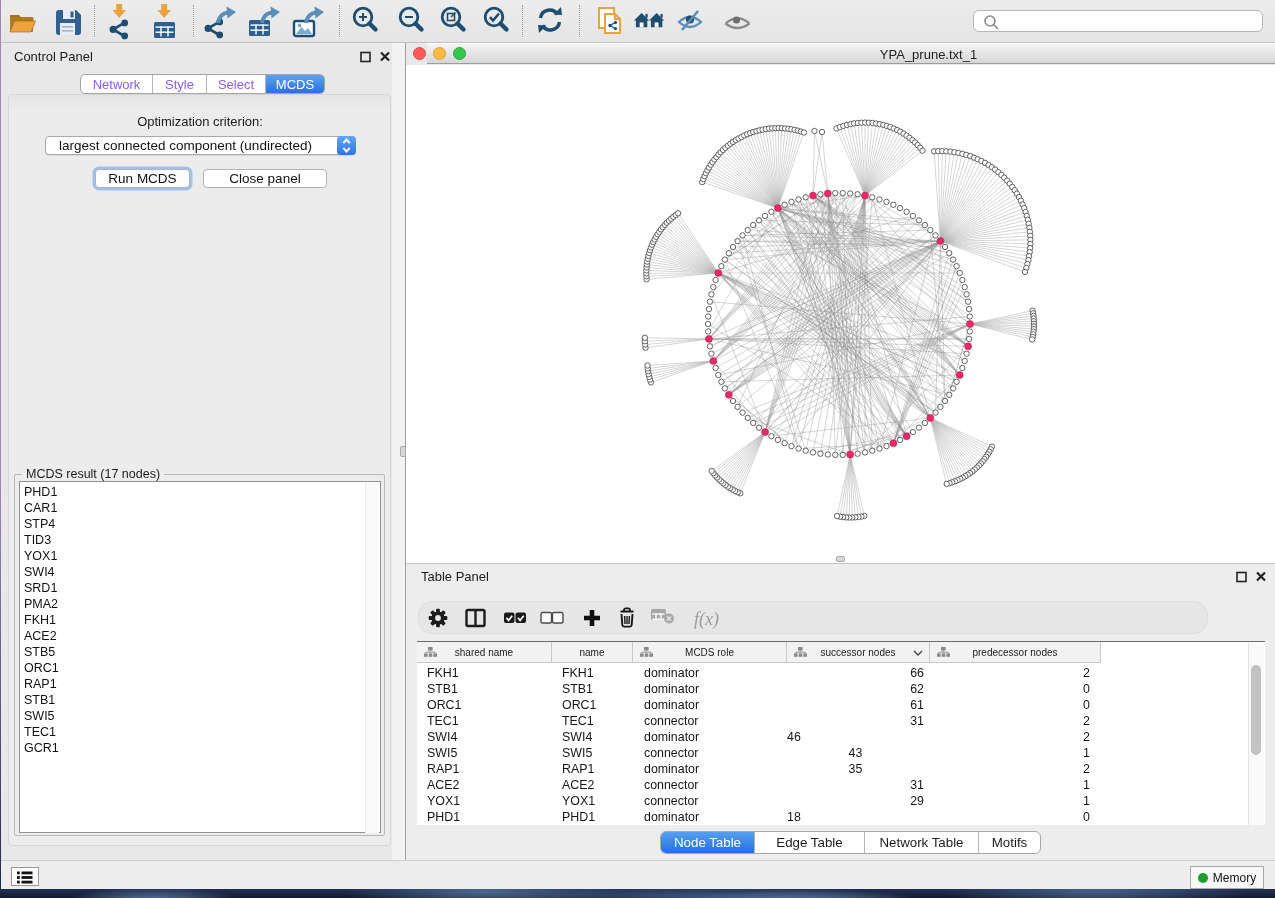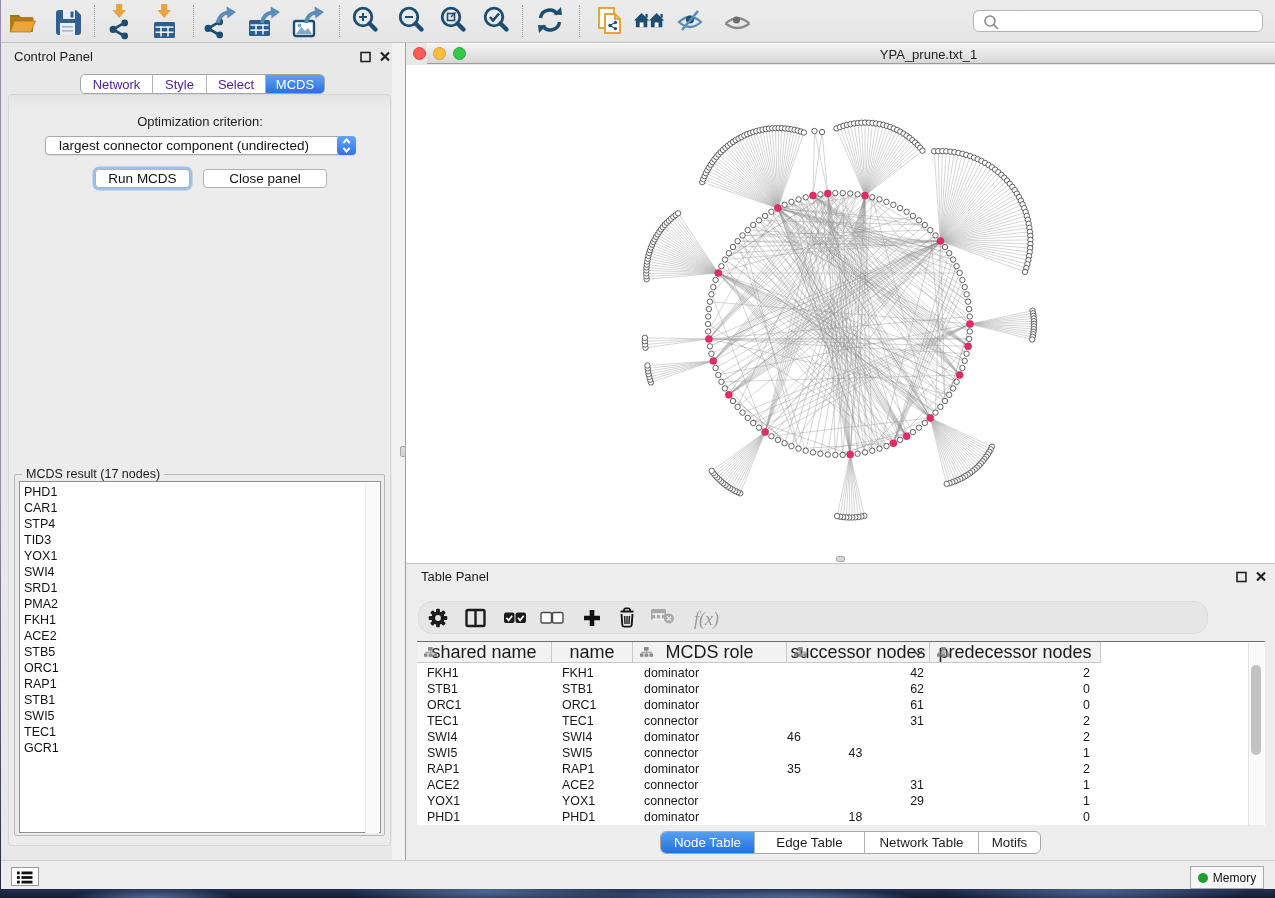--- a/index.html
+++ b/index.html
@@ -6,21 +6,21 @@
 .abs{position:absolute}
 
 #toolbar{left:0;top:0;width:1275px;height:43px;background:linear-gradient(#ececec,#e5e5e5);border-bottom:1px solid #c2c2c2}
 .tsep{position:absolute;top:5px;height:32px;width:0;border-left:1px dotted #9a9a9a}
 #search{position:absolute;left:973px;top:10px;width:290px;height:22px;background:#fff;border:1px solid #b5b5b5;border-radius:6px}
 
 #cp-title{left:14px;top:49px;font-size:13px;color:#1b1b1b}
 #tp-title{left:421px;top:569px;font-size:13px;color:#1b1b1b}
 
 .tabgrp{position:absolute;display:flex;height:20px;border:1px solid #a5a5a5;border-radius:5px;overflow:hidden;background:#fff}
-.tab{display:flex;align-items:center;justify-content:center;font-size:13px;color:#4c1d95;border-right:1px solid #b5b5b5;height:100%}
+.tab{display:flex;align-items:center;justify-content:center;font-size:13px;color:#8b5cf6;border-right:1px solid #b5b5b5;height:100%}
 .tab:last-child{border-right:none}
 .tab.sel{background:linear-gradient(#5ba4f2,#2a6fe4);color:#fff;border-right-color:#2a6fe4}
 
 #cp-inner{left:8px;top:94px;width:383px;height:752px;background:linear-gradient(#e3e3e3 0,#ececec 14px);border:1px solid #d6d6d6;border-radius:4px}
 #optlabel{left:0;top:114px;width:400px;text-align:center;font-size:13px;color:#1b1b1b}
 #dropdown{left:45px;top:136px;width:311px;height:19px;background:#fff;border:1px solid #a9a9a9;border-radius:4px;box-shadow:0 1px 1px rgba(0,0,0,.08)}
 #dropdown .txt{position:absolute;left:13px;top:1px;font-size:13.5px;color:#111}
 #dd-spin{position:absolute;right:-1px;top:-1px;width:19px;height:19px;border-radius:4px;background:linear-gradient(#64a7f5,#2e73e9)}
 .btn{position:absolute;height:19px;background:#fff;border:1px solid #b2b2b2;border-radius:4px;font-size:13.5px;color:#111;display:flex;align-items:center;justify-content:center}
 #runbtn{left:95px;top:169px;width:95px;box-shadow:0 0 0 2.5px #9cc1ef}
@@ -38,21 +38,21 @@
 
 #ntitle{left:427px;top:43px;width:869px;height:21px;background:linear-gradient(#f3f3f3,#d7d7d7);border-bottom:1px solid #9c9c9c;border-top:1px solid #fdfdfd}
 #ntitle .t{position:absolute;left:134px;right:0;top:3px;text-align:center;font-size:13px;color:#222}
 .light{position:absolute;top:47px;width:13px;height:13px;border-radius:50%}
 #ncanvas{left:406px;top:65px;width:869px;height:498px;background:#fff}
 #hhandle{left:836px;top:556px;width:9px;height:6px;background:#d8d8d8;border:1px solid #aaa;border-radius:2px}
 
 #tpanel{left:406px;top:563px;width:869px;height:297px;background:#ededed;border-top:1px solid #c5c5c5}
 #ttoolbar{left:418px;top:601px;width:790px;height:33px;background:#e6e6e6;border:1px solid #dcdcdc;border-radius:14px}
 #tablewrap{left:417px;top:641px;width:848px;height:184px;background:#fff;border-top:1px solid #6b6b6b}
-.th{position:absolute;top:0;height:21px;background:#f2f2f2;border-right:1px solid #c9c9c9;border-bottom:1px solid #c9c9c9;font-size:18px;color:#1b1b1b;display:flex;align-items:center;justify-content:center}
+.th{position:absolute;top:0;height:21px;background:#f2f2f2;border-right:1px solid #c9c9c9;border-bottom:1px solid #c9c9c9;font-size:10px;color:#1b1b1b;display:flex;align-items:center;justify-content:center}
 .td{position:absolute;font-size:12.4px;color:#161616;height:16px;line-height:16px}
 #tscroll{position:absolute;left:831px;top:1px;width:16px;height:182px;background:#fafafa;border-left:1px solid #e3e3e3}
 #tthumb{position:absolute;left:2px;top:22px;width:10px;height:90px;background:#c2c2c2;border-radius:5px}
 
 .btabgrp{position:absolute;left:660px;top:831px;display:flex;height:23px;border:1px solid #a8a8a8;border-radius:6px;overflow:hidden;background:#fff}
 .btab{display:flex;align-items:center;justify-content:center;font-size:13.3px;color:#1c1c1c;border-right:1px solid #b5b5b5}
 .btab:last-child{border-right:none}
 .btab.sel{background:linear-gradient(#55a0f1,#2470e0);color:#fff}
 
 #statusbar{left:0;top:860px;width:1275px;height:29px;background:#ededed;border-top:1px solid #cfcfcf}
@@ -222,21 +222,21 @@
   </svg>
 <div class="tabgrp" style="left:80px;top:74px">
     <div class="tab" style="width:72px">Network</div>
     <div class="tab" style="width:54px">Style</div>
     <div class="tab" style="width:59px">Select</div>
     <div class="tab sel" style="width:58px">MCDS</div>
   </div>
 <div id="cp-inner" class="abs"></div>
 <div id="optlabel" class="abs">Optimization criterion:</div>
 <div id="dropdown" class="abs">
-    <div class="txt">largest connector component (undirected)</div>
+    <div class="txt">largest connected component (undirected)</div>
     <div id="dd-spin"><svg width="19" height="19">
         <path d="M6.3 7.2 L9.5 3.6 L12.7 7.2" fill="none" stroke="#fff" stroke-width="2"></path>
         <path d="M6.3 11.8 L9.5 15.4 L12.7 11.8" fill="none" stroke="#fff" stroke-width="2"></path>
       </svg></div>
   </div>
 <div id="runbtn" class="btn">Run MCDS</div>
 <div id="closebtn" class="btn">Close panel</div>
 <div id="fs" class="abs"></div>
 <div id="fs-legend" class="abs">MCDS result (17 nodes)</div>
 <div id="listbox" class="abs">
@@ -1122,21 +1122,21 @@
         <rect x="0" y="6.4" width="3.6" height="3.4"></rect>
         <rect x="4.7" y="6.4" width="3.6" height="3.4"></rect>
         <rect x="9.4" y="6.4" width="3.6" height="3.4"></rect>
         <path d="M6.3 3.6 v1.6 M1.8 6.4 v-1.2 h9.4 v1.2" fill="none" stroke="#8a8a8a" stroke-width="0.9"></path>
       </g>
     </svg>
     <div style="position:absolute;left:684px;top:0;width:164px;height:21px;background:#fff;border-bottom:1px solid #fff"></div>
     <div class="td" style="left:10px;top:23px">FKH1</div>
     <div class="td" style="left:145px;top:23px">FKH1</div>
     <div class="td" style="left:227px;top:23px">dominator</div>
-    <div class="td" style="left:370px;top:23px;width:137px;text-align:right">42</div>
+    <div class="td" style="left:370px;top:23px;width:137px;text-align:right">66</div>
     <div class="td" style="left:513px;top:23px;width:160px;text-align:right">2</div>
     <div class="td" style="left:10px;top:39px">STB1</div>
     <div class="td" style="left:145px;top:39px">STB1</div>
     <div class="td" style="left:227px;top:39px">dominator</div>
     <div class="td" style="left:370px;top:39px;width:137px;text-align:right">62</div>
     <div class="td" style="left:513px;top:39px;width:160px;text-align:right">0</div>
     <div class="td" style="left:10px;top:55px">ORC1</div>
     <div class="td" style="left:145px;top:55px">ORC1</div>
     <div class="td" style="left:227px;top:55px">dominator</div>
     <div class="td" style="left:370px;top:55px;width:137px;text-align:right">61</div>
@@ -1152,36 +1152,36 @@
     <div class="td" style="left:370px;top:87px;width:137px;text-align:left">46</div>
     <div class="td" style="left:513px;top:87px;width:160px;text-align:right">2</div>
     <div class="td" style="left:10px;top:103px">SWI5</div>
     <div class="td" style="left:145px;top:103px">SWI5</div>
     <div class="td" style="left:227px;top:103px">connector</div>
     <div class="td" style="left:370px;top:103px;width:137px;text-align:center">43</div>
     <div class="td" style="left:513px;top:103px;width:160px;text-align:right">1</div>
     <div class="td" style="left:10px;top:119px">RAP1</div>
     <div class="td" style="left:145px;top:119px">RAP1</div>
     <div class="td" style="left:227px;top:119px">dominator</div>
-    <div class="td" style="left:370px;top:119px;width:137px;text-align:left">35</div>
+    <div class="td" style="left:370px;top:119px;width:137px;text-align:center">35</div>
     <div class="td" style="left:513px;top:119px;width:160px;text-align:right">2</div>
     <div class="td" style="left:10px;top:135px">ACE2</div>
     <div class="td" style="left:145px;top:135px">ACE2</div>
     <div class="td" style="left:227px;top:135px">connector</div>
     <div class="td" style="left:370px;top:135px;width:137px;text-align:right">31</div>
     <div class="td" style="left:513px;top:135px;width:160px;text-align:right">1</div>
     <div class="td" style="left:10px;top:151px">YOX1</div>
     <div class="td" style="left:145px;top:151px">YOX1</div>
     <div class="td" style="left:227px;top:151px">connector</div>
     <div class="td" style="left:370px;top:151px;width:137px;text-align:right">29</div>
     <div class="td" style="left:513px;top:151px;width:160px;text-align:right">1</div>
     <div class="td" style="left:10px;top:167px">PHD1</div>
     <div class="td" style="left:145px;top:167px">PHD1</div>
     <div class="td" style="left:227px;top:167px">dominator</div>
-    <div class="td" style="left:370px;top:167px;width:137px;text-align:center">18</div>
+    <div class="td" style="left:370px;top:167px;width:137px;text-align:left">18</div>
     <div class="td" style="left:513px;top:167px;width:160px;text-align:right">0</div>
     <div id="tscroll">
       <div id="tthumb"></div>
     </div>
   </div>
 <div class="btabgrp">
     <div class="btab sel" style="width:94px">Node Table</div>
     <div class="btab" style="width:110px">Edge Table</div>
     <div class="btab" style="width:114px">Network Table</div>
     <div class="btab" style="width:61px">Motifs</div>

